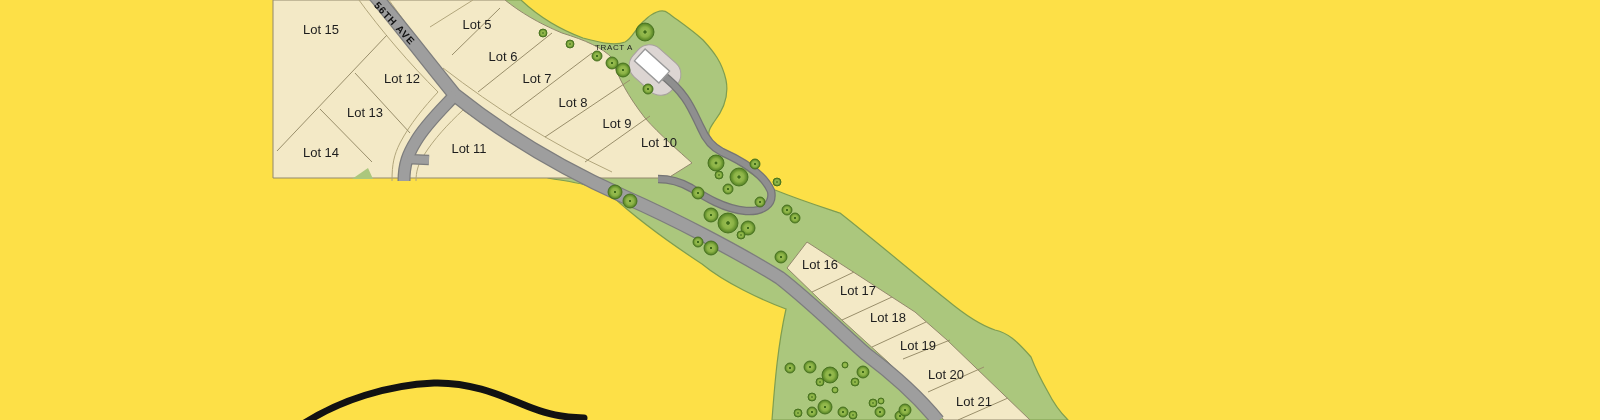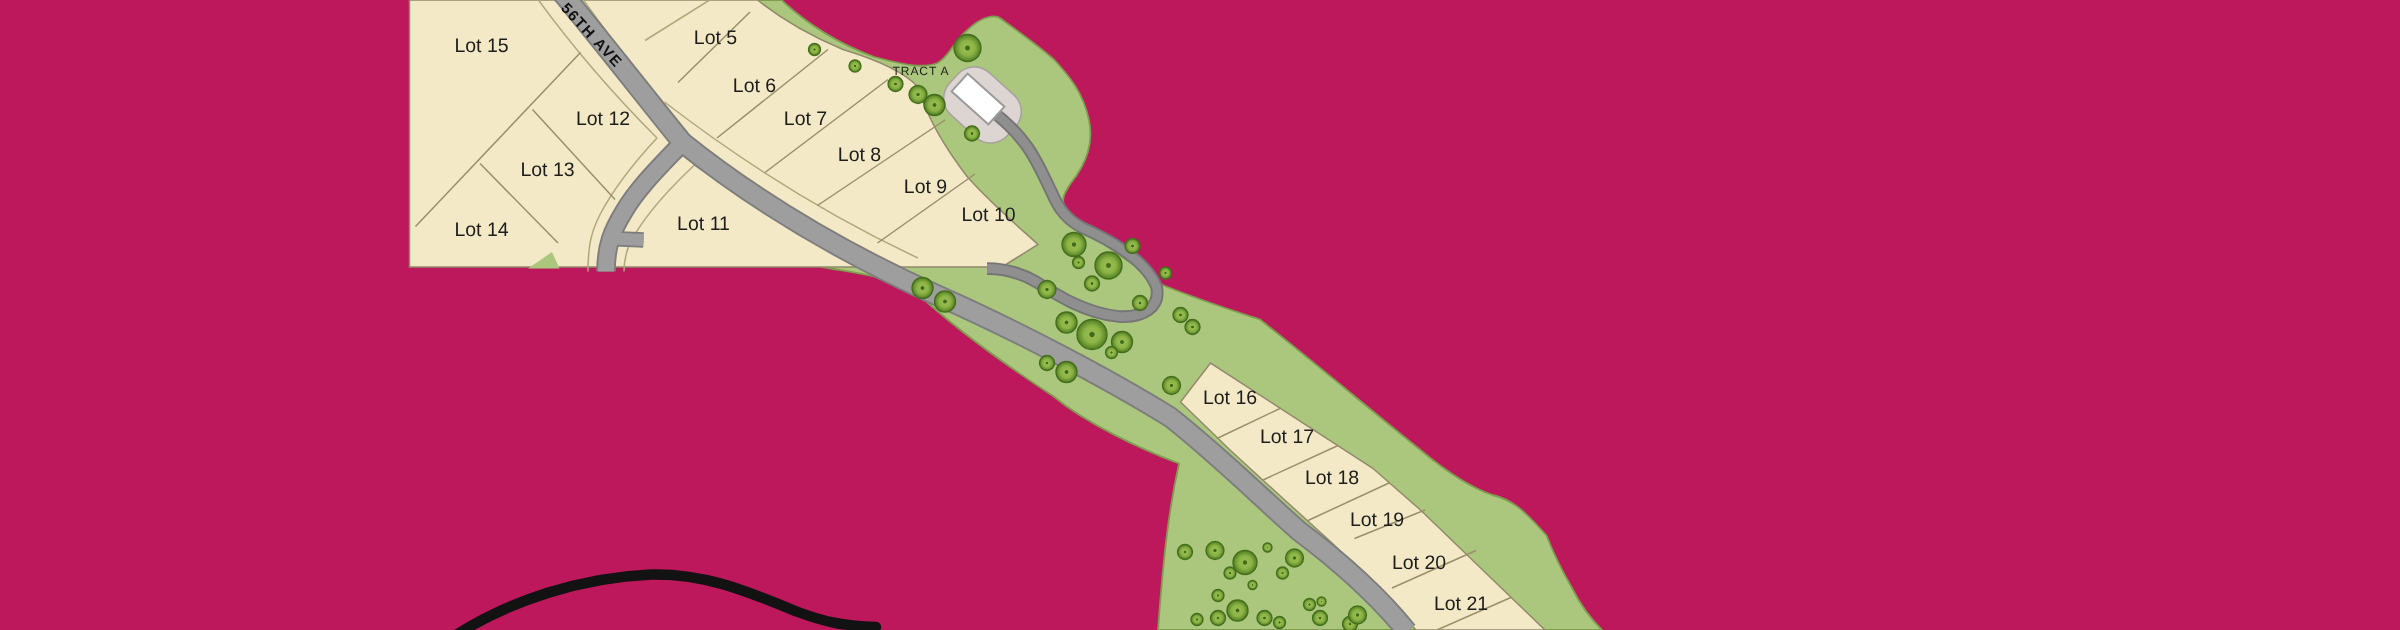--- a/index.html
+++ b/index.html
@@ -1,20 +1,20 @@
 <!DOCTYPE html>
 <html><head>
 <meta charset="utf-8">
 <style>
   html, body { margin: 0; padding: 0; background: #ffffff; }
   .canvas {
     position: relative;
     width: 1600px; height: 420px;
     overflow: hidden;
-    background: #be185d;
+    background: #fde047;
     font-family: "Liberation Sans", sans-serif;
   }
   svg { display: block; }
   text.lot-label {
     font-family: "Liberation Sans", sans-serif;
     font-size: 13px;
     fill: #1d1d1d;
     text-anchor: middle;
     dominant-baseline: middle;
   }

